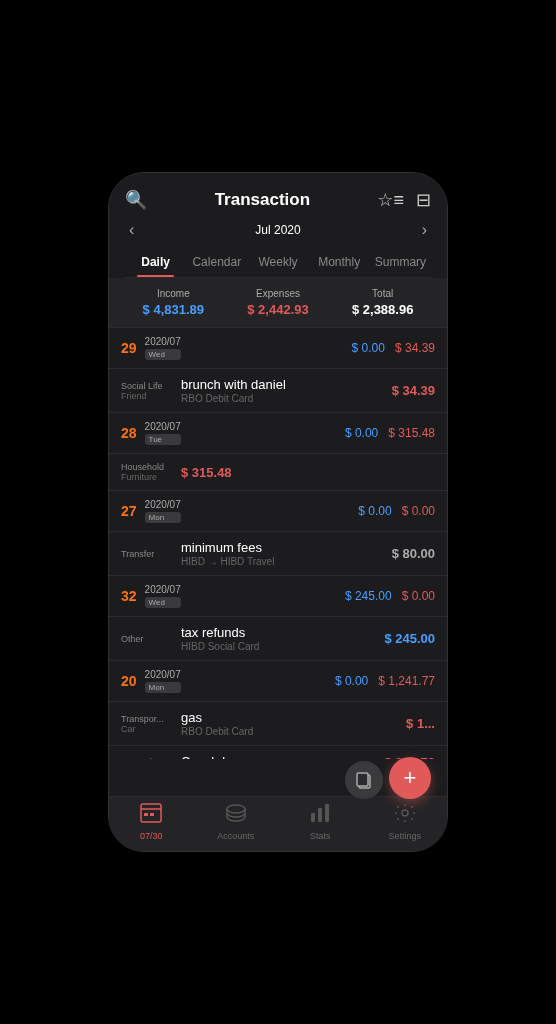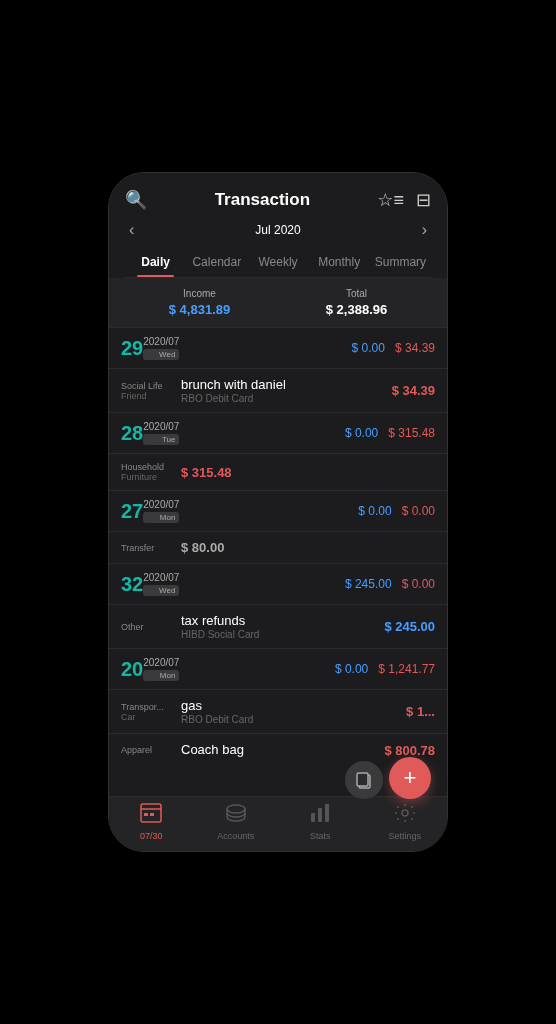--- a/index.html
+++ b/index.html
@@ -134,30 +134,30 @@
     .transaction-list::-webkit-scrollbar { display: none; }
     
     .day-header {
       display: flex;
       align-items: center;
       padding: 8px 12px;
       background: #1c1c1e;
       border-bottom: 1px solid #2c2c2e;
     }
     .day-number {
-      font-size: 20px;
+      font-size: 14px;
       font-weight: 700;
-      color: #14b8a6;
+      color: #f97316;
+      margin-right: 8px;
       line-height: 1;
     }
     .day-info {
       display: flex;
       flex-direction: column;
       margin-right: auto;
-      text-align: right;
     }
     .day-date {
       font-size: 10px;
       color: #aaa;
     }
     .day-badge {
       background: #3a3a3c;
       color: #aaa;
       font-size: 8px;
       padding: 1px 4px;
@@ -311,20 +311,24 @@
         <div class="tab">Summary</div>
       </div>
     </div>
 
     <div class="summary-row">
       <div class="summary-col">
         <div class="summary-label">Income</div>
         <div class="summary-value income">$ 4,831.89</div>
       </div>
       <div class="summary-col">
+        <div class="summary-label">Expenses</div>
+        <div class="summary-value expense">$ 2,442.93</div>
+      </div>
+      <div class="summary-col">
         <div class="summary-label">Total</div>
         <div class="summary-value total">$ 2,388.96</div>
       </div>
     </div>
 
     <div class="transaction-list">
 
       <div class="day-header">
         <span class="day-number">29</span>
         <div class="day-info">
@@ -375,20 +379,24 @@
         </div>
         <div class="day-amounts">
           <span class="day-income">$ 0.00</span>
           <span class="day-expense">$ 0.00</span>
         </div>
       </div>
       <div class="transaction-item">
         <div class="tx-category">
           <div class="tx-cat-main">Transfer</div>
           <div class="tx-cat-sub"></div>
+        </div>
+        <div class="tx-details">
+          <div class="tx-name">minimum fees</div>
+          <div class="tx-account">HIBD → HIBD Travel</div>
         </div>
         <span class="tx-amount transfer">$ 80.00</span>
       </div>
 
       <div class="day-header">
         <span class="day-number">32</span>
         <div class="day-info">
           <span class="day-date">2020/07</span>
           <span class="day-badge">Wed</span>
         </div>

